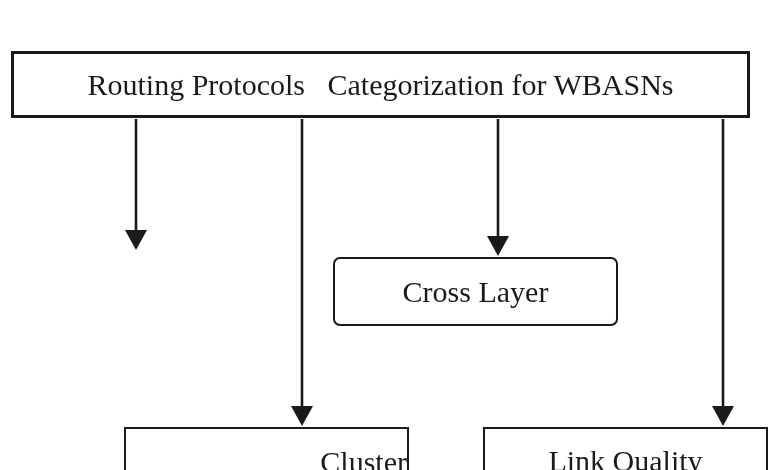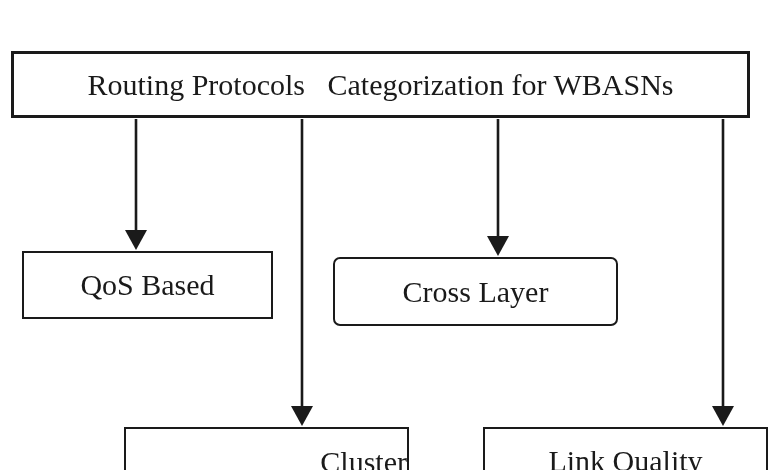--- a/index.html
+++ b/index.html
@@ -64,23 +64,20 @@
     <g>
       <line x1="498" y1="81" x2="498" y2="202"></line>
       <polygon points="498,218 487,198 509,198"></polygon>
     </g>
     <g>
       <line x1="723" y1="81" x2="723" y2="372"></line>
       <polygon points="723,388 712,368 734,368"></polygon>
     </g>
   </svg>
 
-  <div class="node qos">
-    <span>QoS Based</span>
-  </div>
 
   <div class="node crosslayer">
     <span>Cross Layer</span>
   </div>
 
   <div class="node cluster">
     <span>Cluster</span>
   </div>
 
   <div class="node linkquality">

